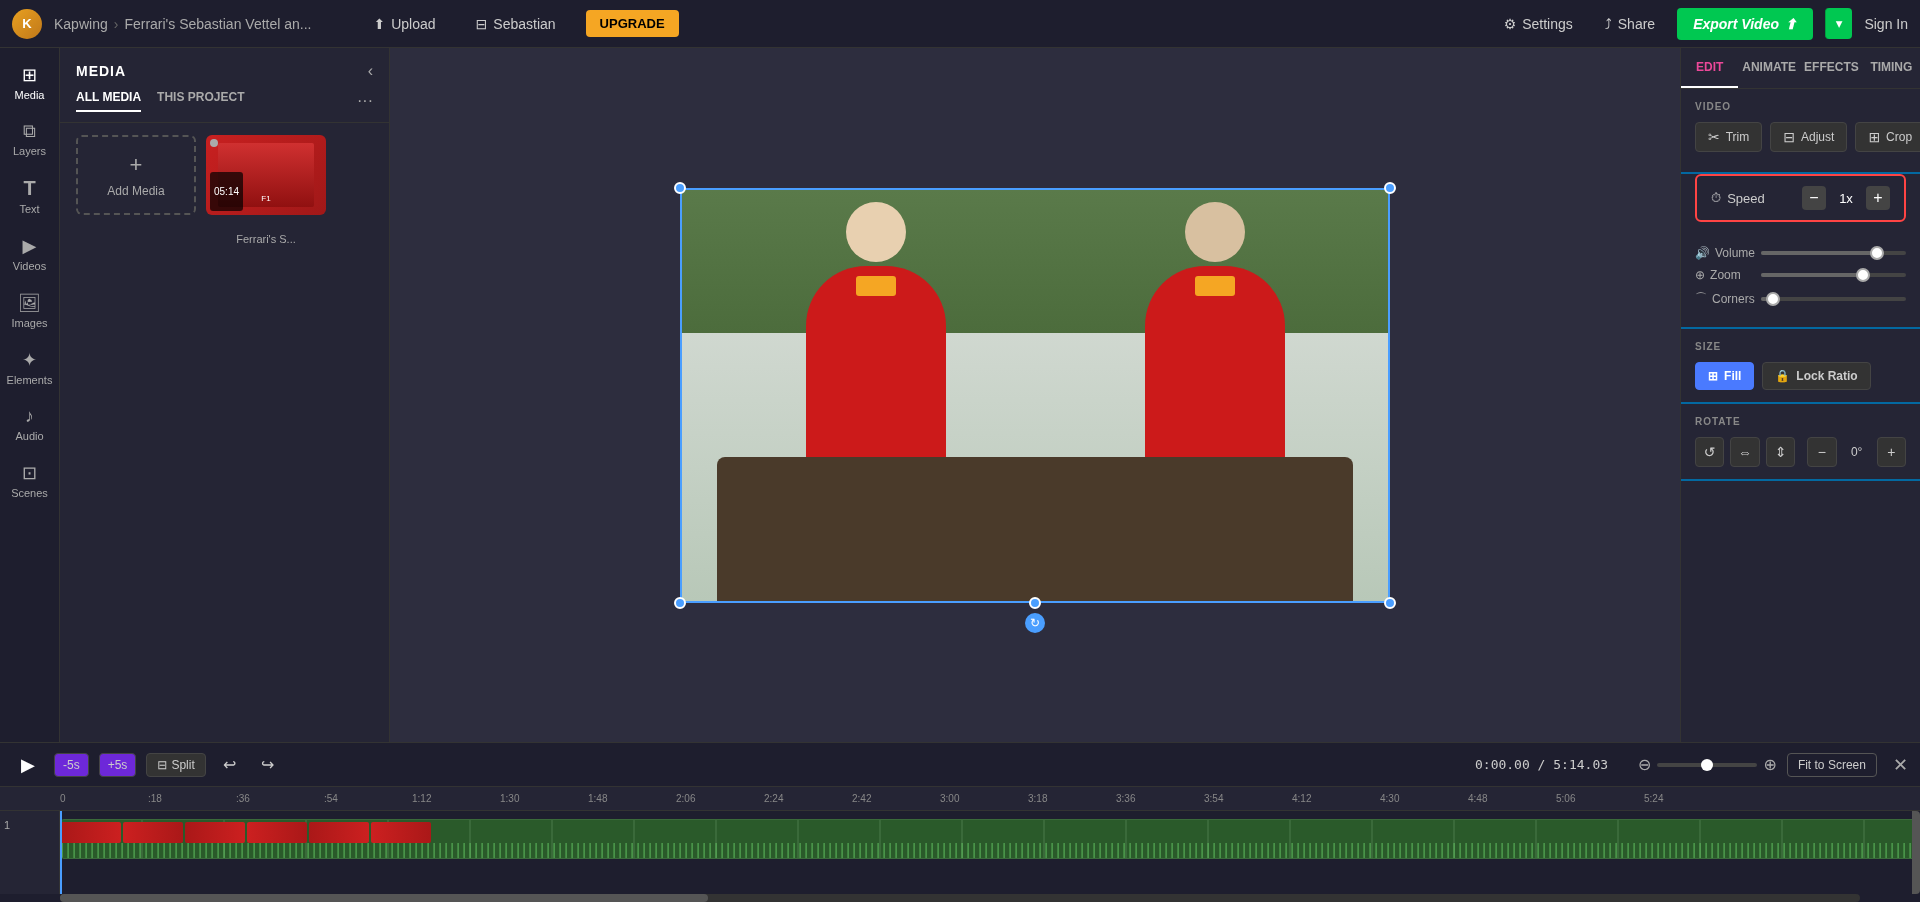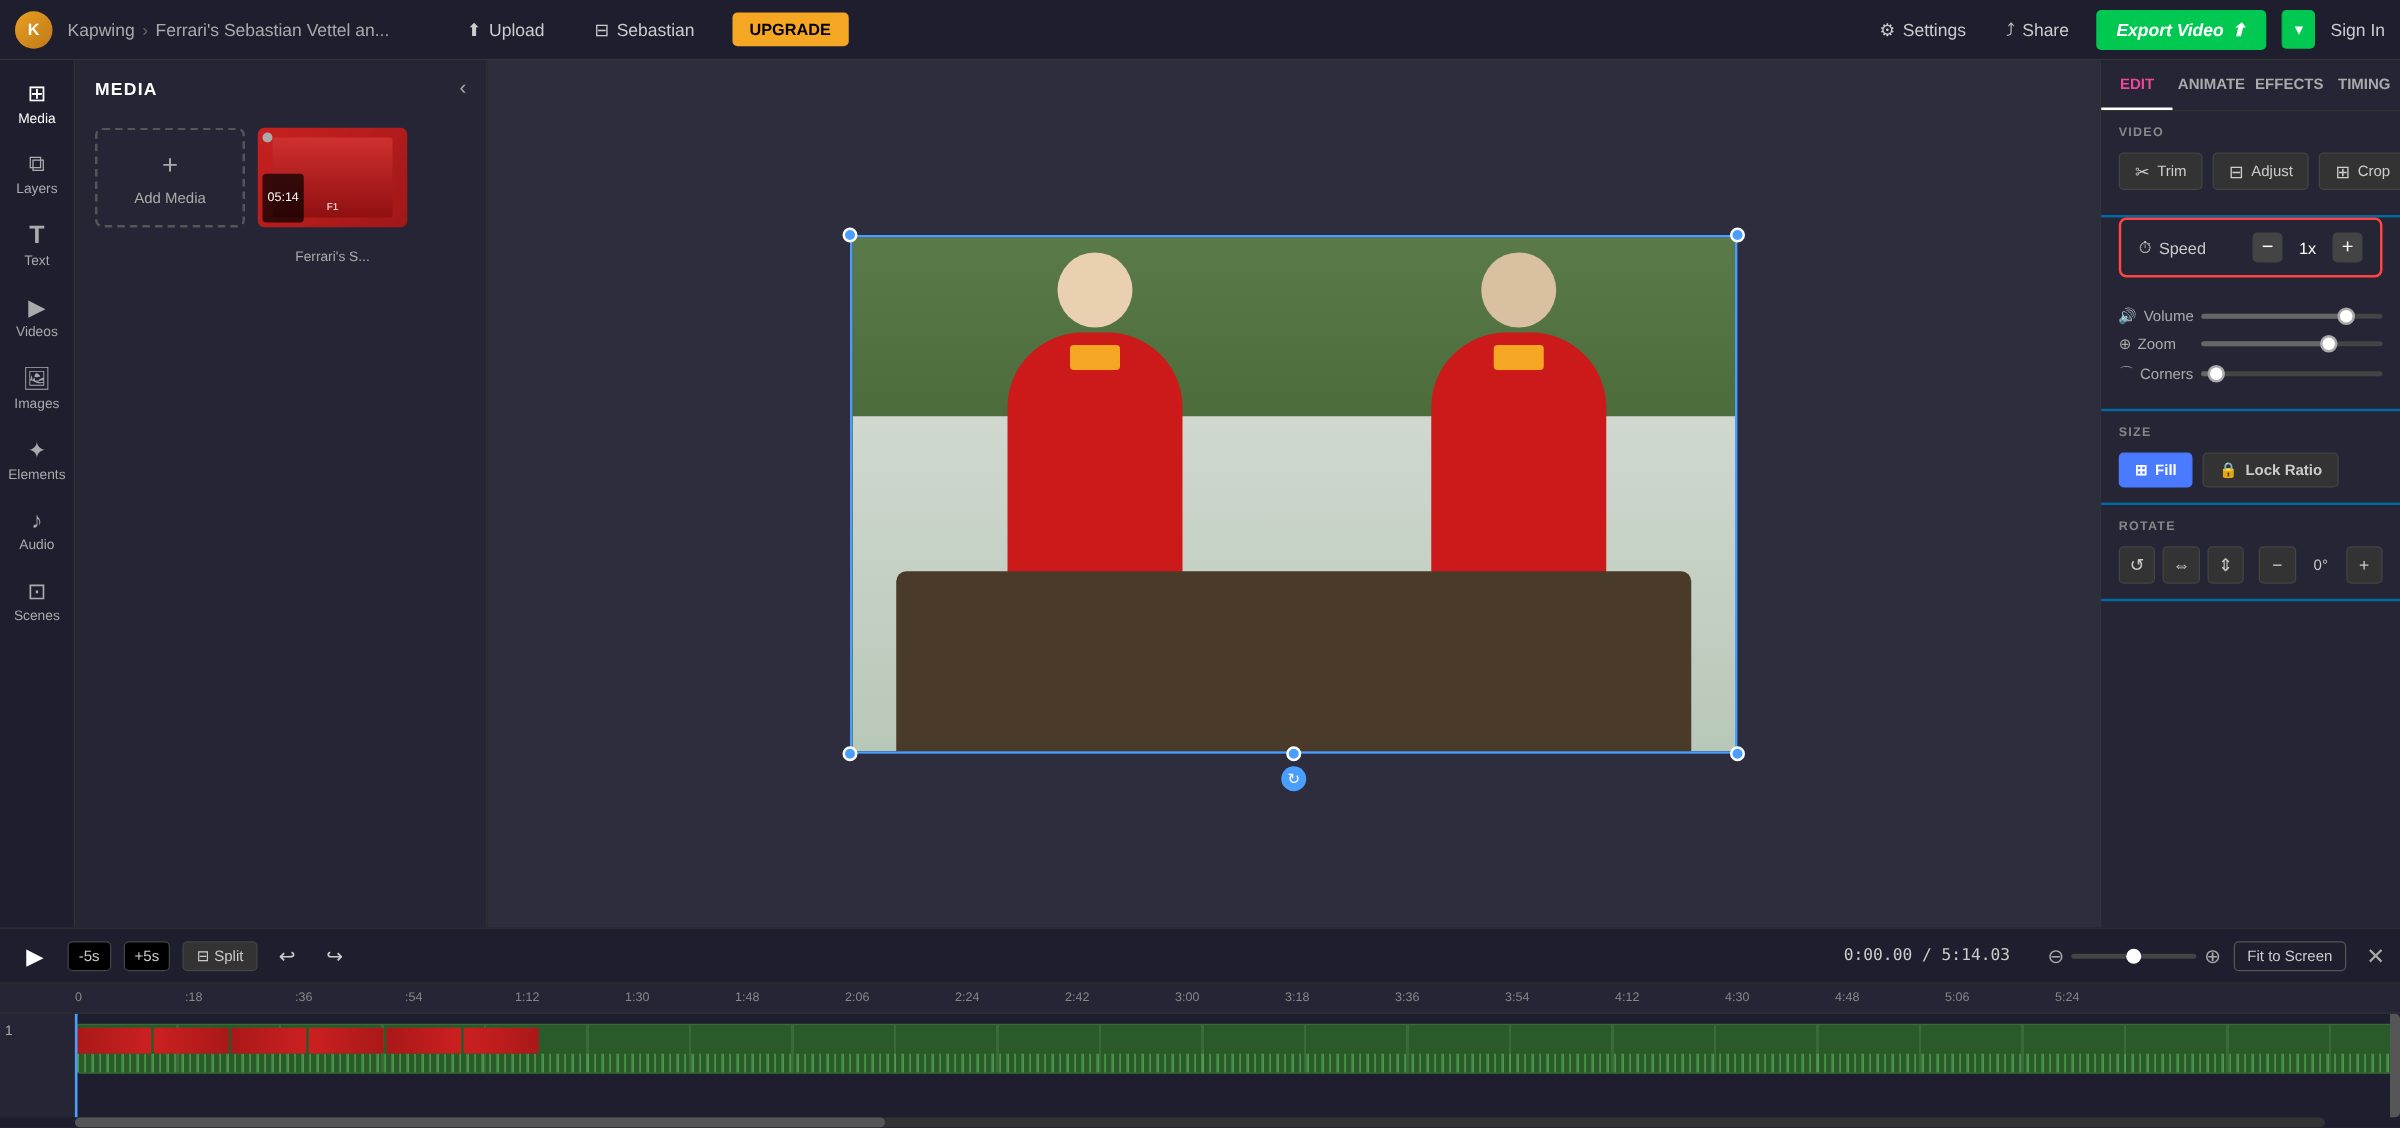--- a/index.html
+++ b/index.html
@@ -294,21 +294,21 @@
       padding: 0 12px;
       gap: 10px;
       border-bottom: 1px solid #333;
     }
     .play-btn {
       width: 32px; height: 32px; background: none; border: none;
       color: #fff; cursor: pointer; font-size: 18px;
       display: flex; align-items: center; justify-content: center;
     }
     .skip-btn {
-      background: #000000; border: 1px solid #444; color: #ccc;
+      background: #6d28d9; border: 1px solid #444; color: #ccc;
       padding: 4px 8px; border-radius: 4px; cursor: pointer; font-size: 12px;
     }
     .split-btn {
       display: flex; align-items: center; gap: 4px;
       background: #333; border: 1px solid #444; color: #ccc;
       padding: 4px 10px; border-radius: 4px; cursor: pointer; font-size: 12px;
     }
     .undo-btn, .redo-btn {
       background: none; border: none; color: #ccc; cursor: pointer; font-size: 16px;
       width: 28px; height: 28px; display: flex; align-items: center; justify-content: center;
@@ -478,20 +478,25 @@
     <div class="sidebar-item">
       <span class="sidebar-icon">⊡</span>
       <span>Scenes</span>
     </div>
   </div>
 
   <div class="media-panel">
     <div class="media-panel-header">
       <span class="media-panel-title">MEDIA</span>
       <button class="media-panel-collapse">‹</button>
+    </div>
+    <div class="media-tabs">
+      <div class="media-tab active">ALL MEDIA</div>
+      <div class="media-tab">THIS PROJECT</div>
+      <button class="media-tabs-more">···</button>
     </div>
     <div class="media-grid">
       <div>
         <button class="add-media-btn">
           <span class="add-media-icon">+</span>
           <span>Add Media</span>
         </button>
       </div>
       <div>
         <div class="media-thumb">

